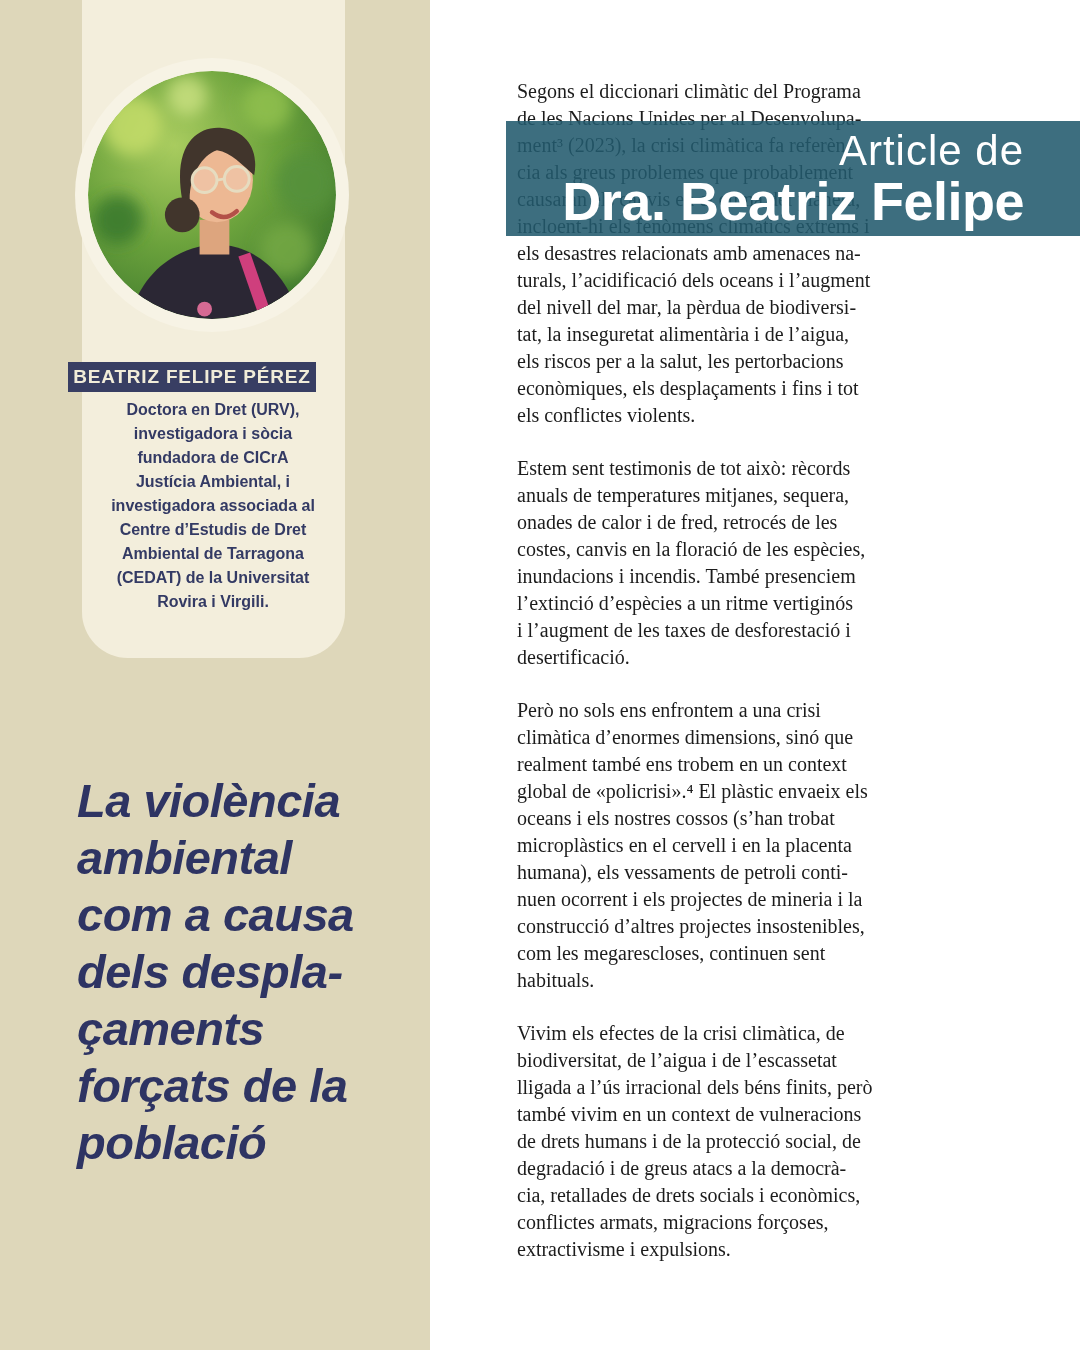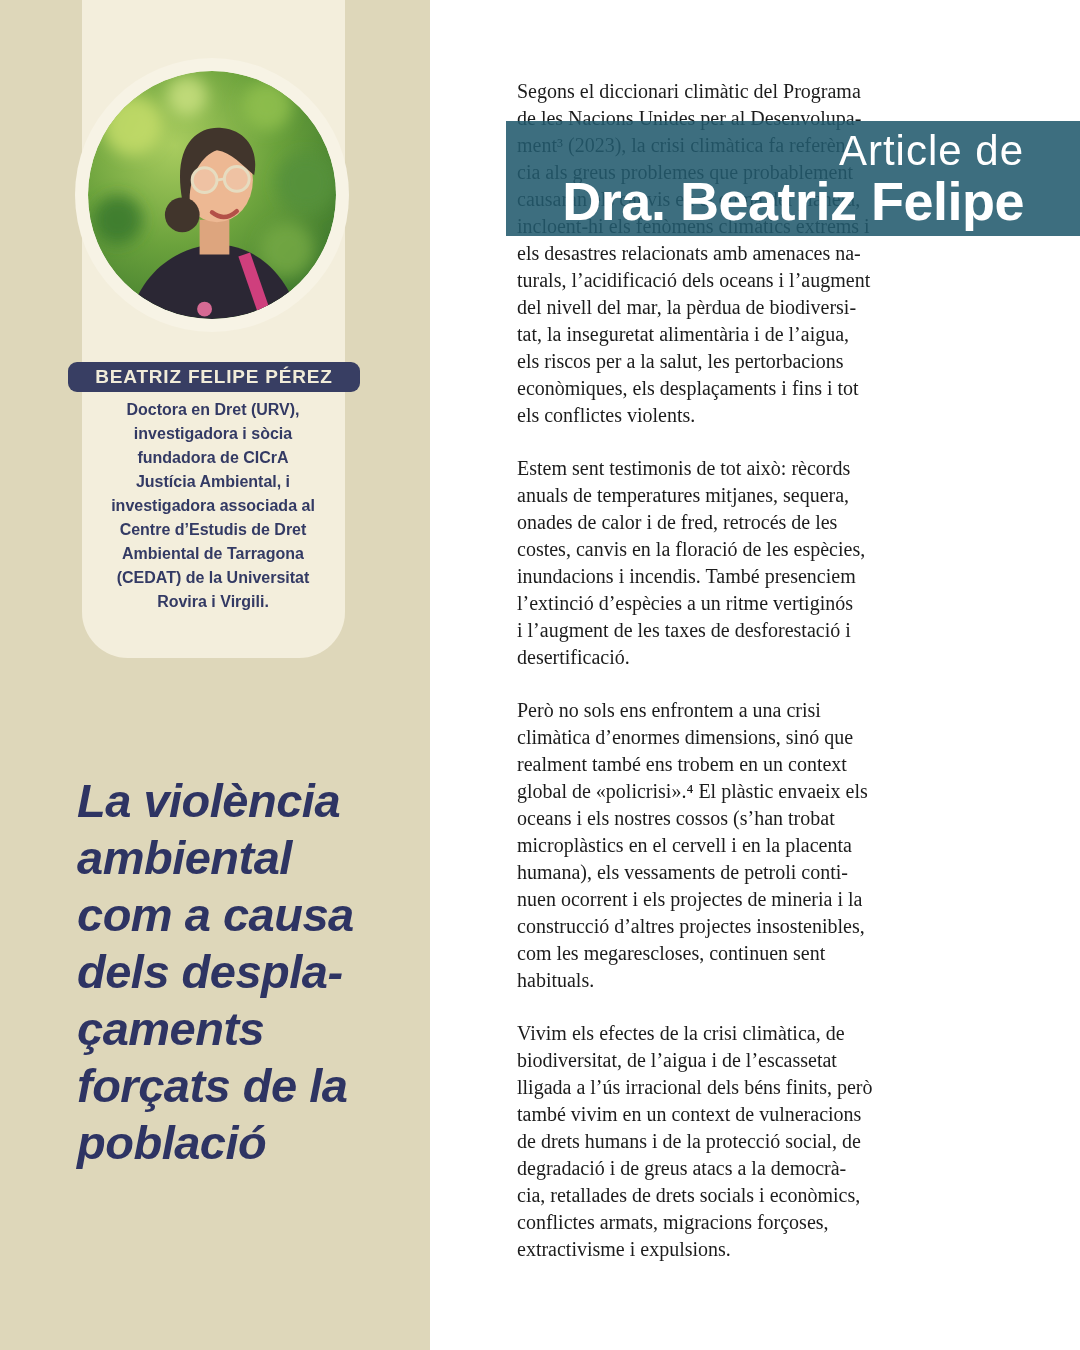--- a/index.html
+++ b/index.html
@@ -13,22 +13,22 @@
   
   .cream-card{position:absolute;left:82px;top:0;width:263px;height:658px;
               background:#f3eedc;border-radius:0 0 46px 46px;}
 
   
   .portrait{position:absolute;left:75px;top:58px;width:274px;height:274px;border-radius:50%;
             background:#f7f3e5;display:flex;align-items:center;justify-content:center;}
   .portrait svg{width:248px;height:248px;border-radius:50%;display:block;}
 
   
-  .name-banner{position:absolute;left:68px;top:362px;width:292px;height:30px;
-               background:#383e63;border-radius:9px;color:#f1ecd9;
+  .name-banner{position:absolute;left:68px;top:362px;width:248px;height:30px;
+               background:#383e63;border-radius:0;color:#f1ecd9;
                font-size:19px;font-weight:bold;letter-spacing:0.8px;
                display:flex;align-items:center;justify-content:center;}
 
   
   .bio{position:absolute;left:70px;top:398px;width:286px;text-align:center;
        color:#333a64;font-size:16px;font-weight:bold;line-height:24px;white-space:pre-line;}
 
   
   .side-title{position:absolute;left:64px;top:772px;width:375px;
               color:#2e3463;font-size:47px;font-weight:800;font-style:italic;

